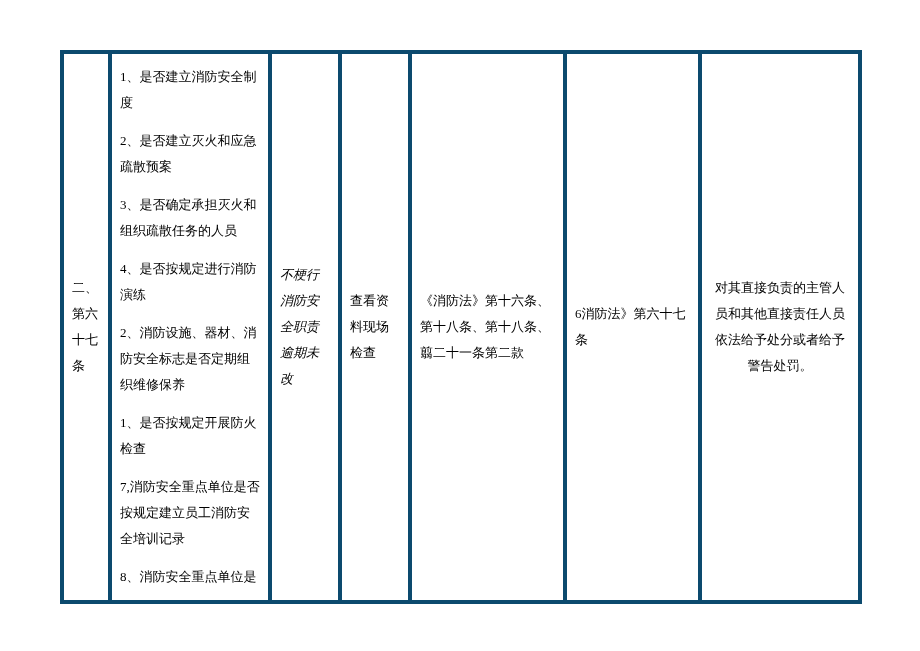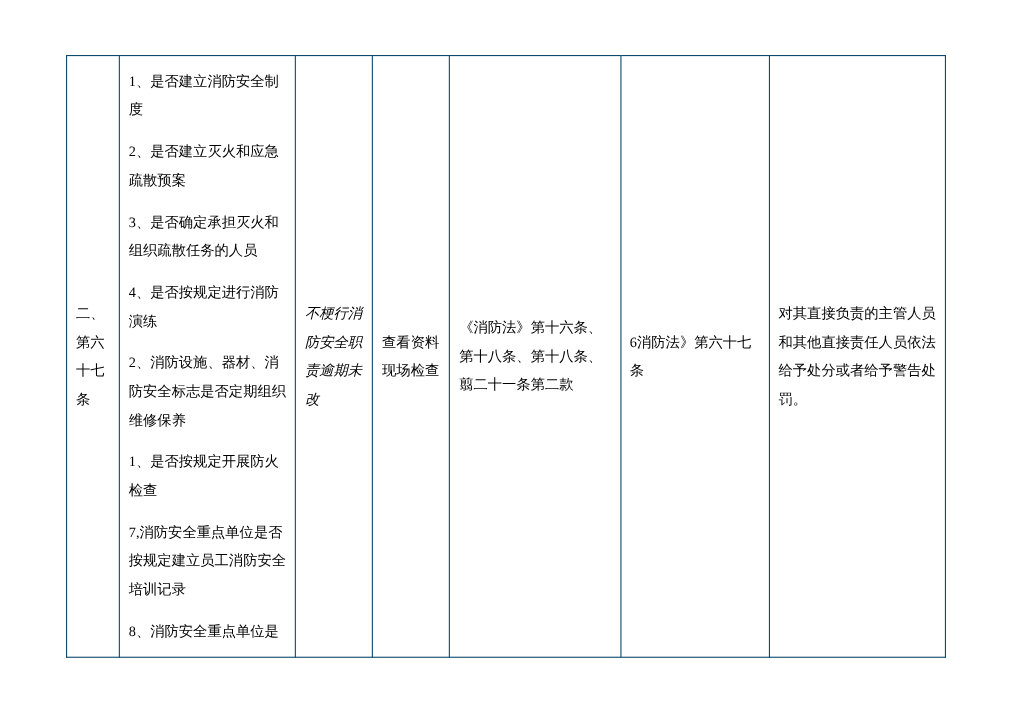--- a/index.html
+++ b/index.html
@@ -13,34 +13,34 @@
       color: #000;
       background: #fff;
       padding: 50px 60px 50px 60px;
     }
     table {
       border-collapse: collapse;
       width: 100%;
       table-layout: fixed;
     }
     td {
-      border: 1px solid #0c4a6e;
+      border: 4px solid #0c4a6e;
       padding: 6px 8px;
       vertical-align: middle;
       line-height: 2.0;
       word-wrap: break-word;
       margin-left: 24px;
     }
     .col1 { width: 48px; }
     .col2 { width: 160px; }
     .col3 { width: 70px; font-style: italic; }
     .col4 { width: 70px; }
     .col5 { width: 155px; }
     .col6 { width: 135px; }
-    .col7 { width: 160px; }
+    .col7 { width: 160px; text-align: center; }
     .items-cell {
       padding: 10px 8px;
     }
     .items-cell > div {
       margin-bottom: 12px;
     }
     .items-cell > div:last-child {
       margin-bottom: 0;
     }
   </style>

